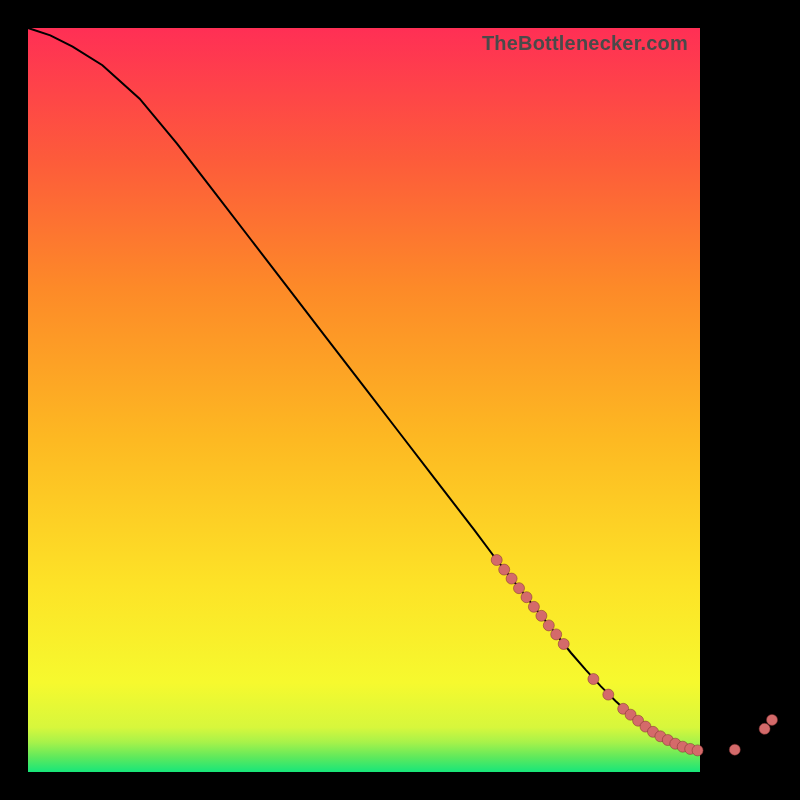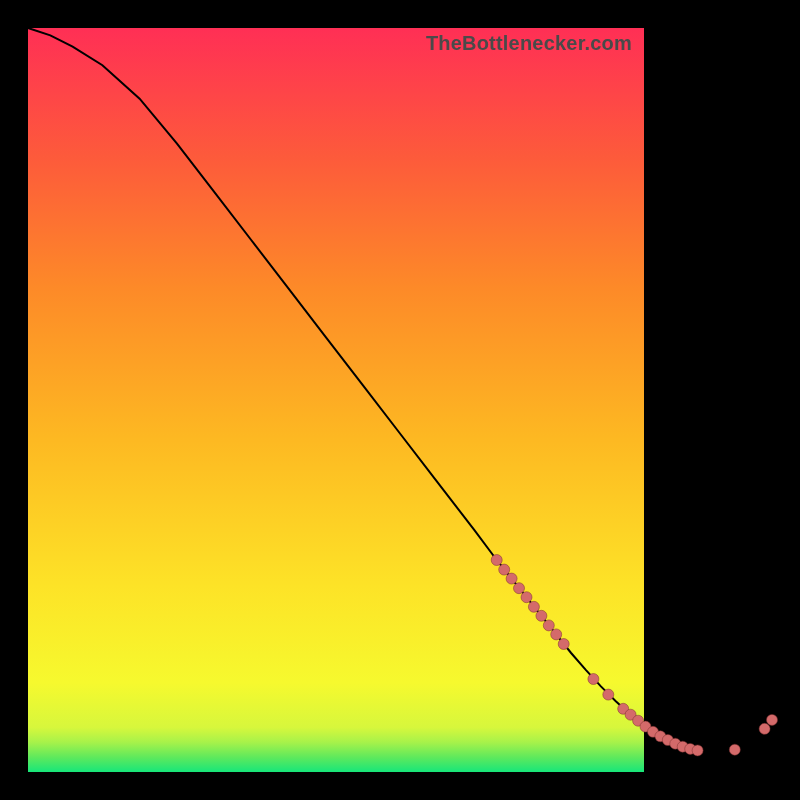--- a/index.html
+++ b/index.html
@@ -13,21 +13,21 @@
   }
   .frame {
     position: relative;
     width: 800px;
     height: 800px;
   }
   .plot {
     position: absolute;
     left: 28px;
     top: 28px;
-    width: 616px;
+    width: 672px;
     height: 744px;
     
     background: linear-gradient(
       to top,
       #17e67a 0%,
       #5fe95c 2%,
       #a7f24a 4%,
       #d7f73c 6%,
       #f6f92e 12%,
       #fde327 25%,

